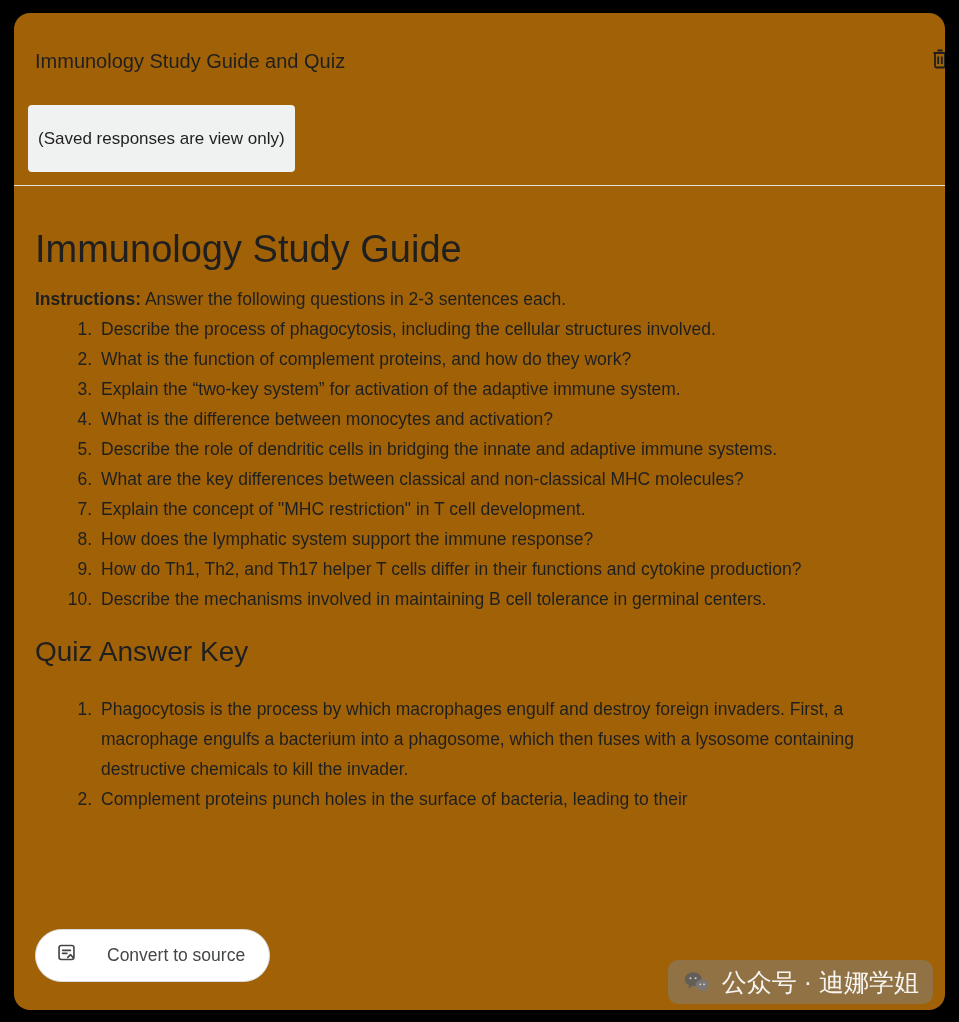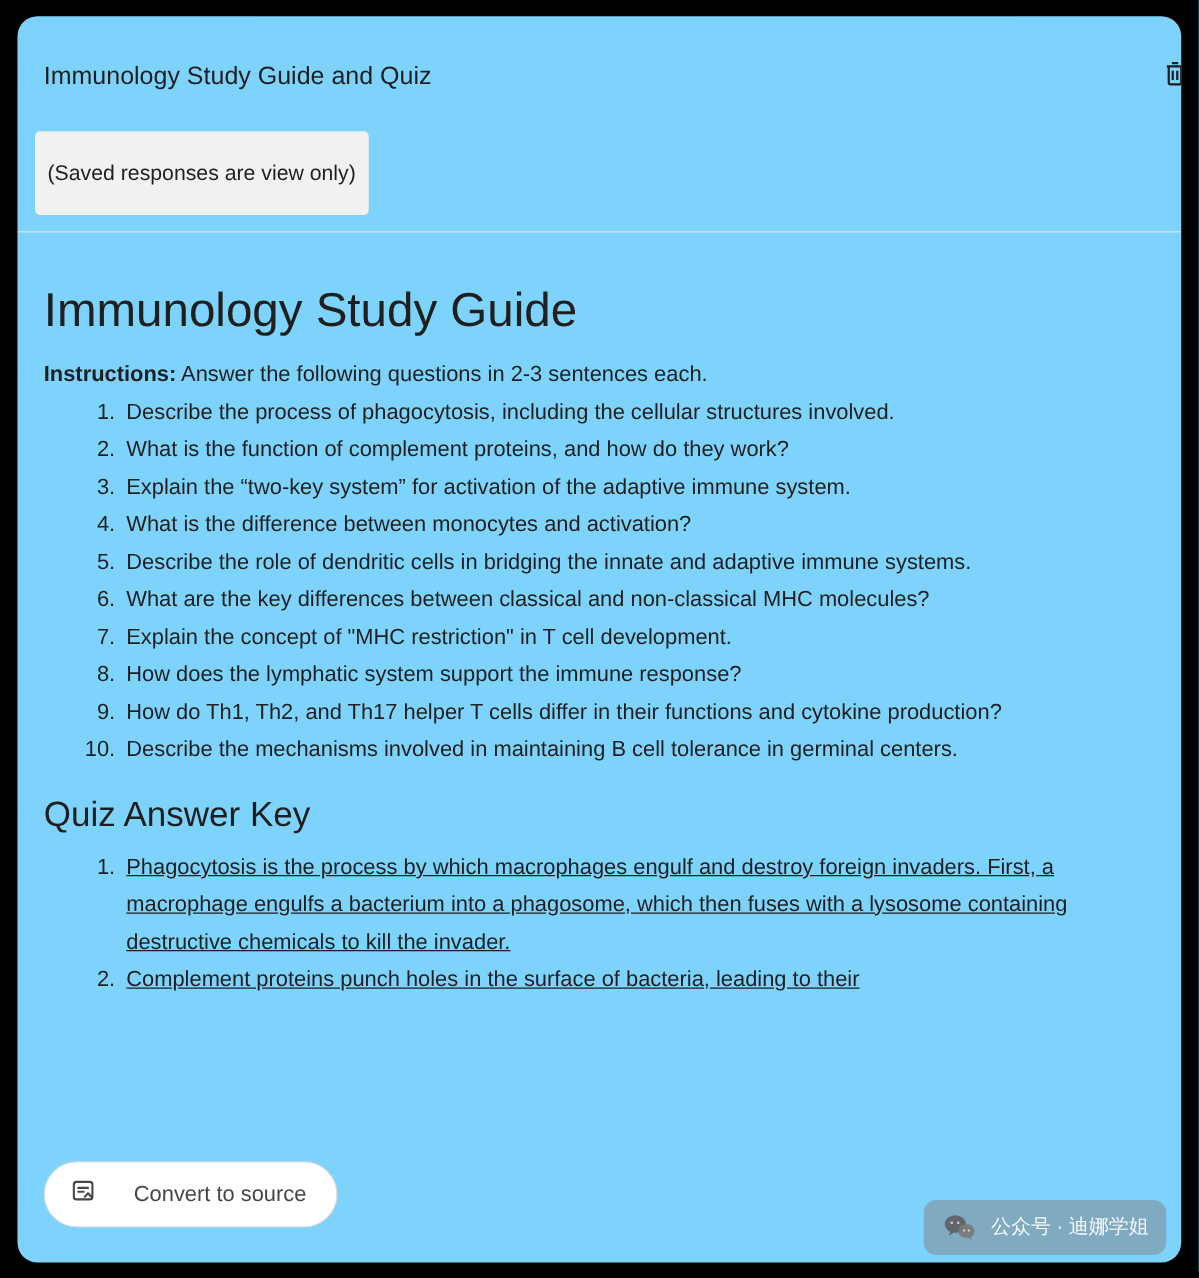--- a/index.html
+++ b/index.html
@@ -7,21 +7,21 @@
   body {
     width: 959px; height: 1022px;
     background: #000;
     position: relative;
     font-family: "Liberation Sans", "DejaVu Sans", sans-serif;
     overflow: hidden;
   }
   .window {
     position: absolute;
     left: 14px; top: 13px; right: 14px; bottom: 12px;
-    background: #7dd3fc;
+    background: #a16207;
     border-radius: 16px;
     display: flex;
     flex-direction: column;
     overflow: hidden;
   }
   .header {
     position: relative;
     padding: 34px 20px 0 21px;
     flex: 0 0 auto;
   }
@@ -79,21 +79,21 @@
     color: #1f1f1f;
   }
   .content h2.answer-key { margin-top: 20px; }
   .instructions { margin: 12px 0 0; }
   .instructions strong { font-weight: 700; }
   .content ol {
     margin: 0;
     padding-left: 62px;
   }
   .content ol li { padding-left: 4px; }
-  .content ol.answers { margin-top: 8px; text-decoration: underline; }
+  .content ol.answers { margin-top: 24px; }
   .footer {
     flex: 0 0 110px;
     display: flex;
     align-items: center;
     padding-left: 21px;
   }
   .convert-btn {
     display: inline-flex;
     align-items: center;
     gap: 30px;
@@ -109,21 +109,21 @@
   }
   .watermark {
     position: absolute;
     right: 26px;
     bottom: 18px;
     display: flex;
     align-items: center;
     gap: 10px;
     background: rgba(130,130,130,0.50);
     color: rgba(255,255,255,0.92);
-    font-size: 16px;
+    font-size: 25px;
     line-height: 30px;
     padding: 7px 14px;
     border-radius: 10px;
   }
   .wm-icon { display: inline-flex; }
 </style>
 </head>
 <body>
 
 <div class="window">

